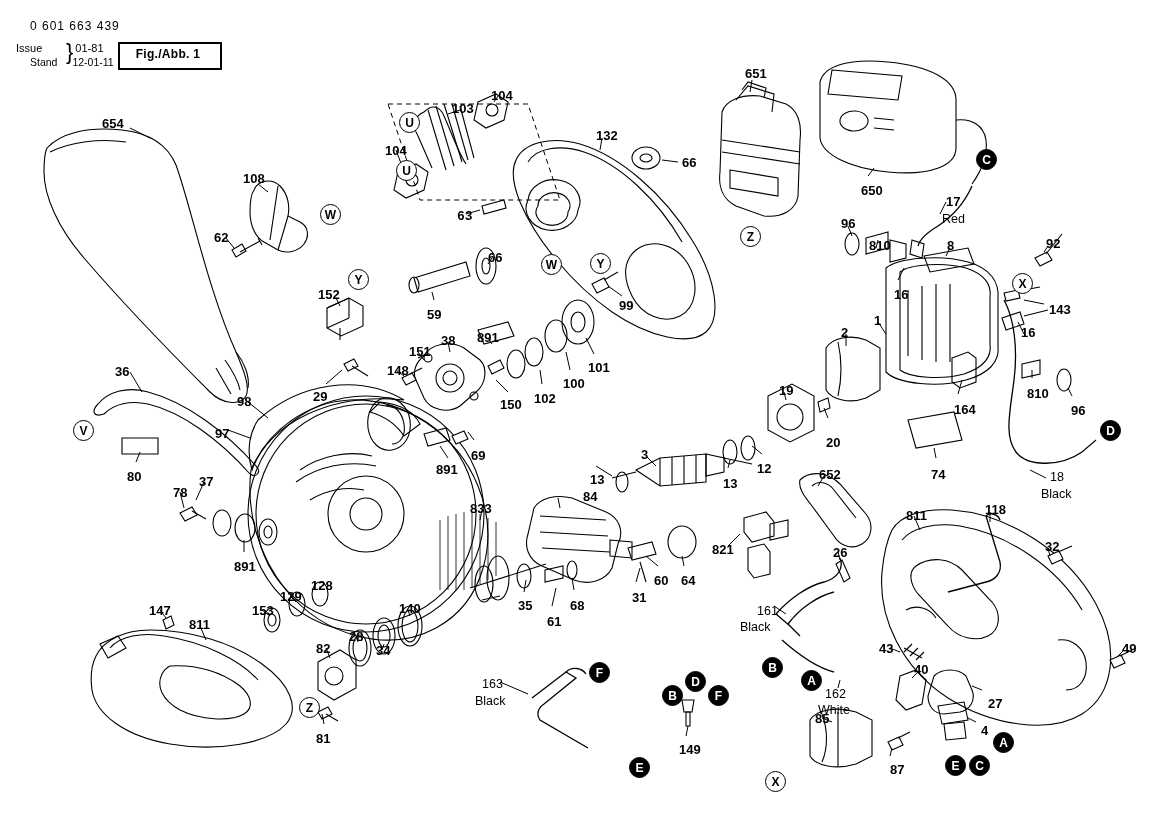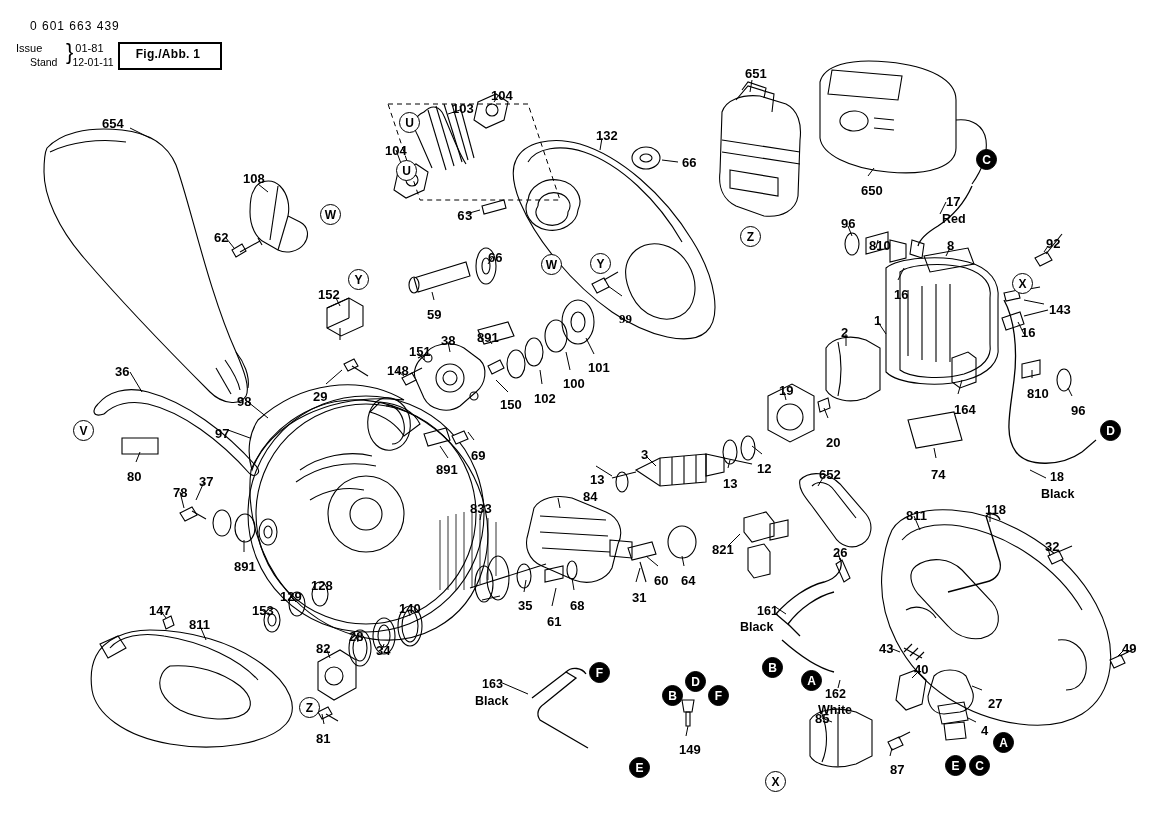--- a/index.html
+++ b/index.html
@@ -20,21 +20,21 @@
   #fig-box{
     position:absolute;left:118px;top:42px;width:100px;height:24px;
     border:2px solid #000;background:#fff;
   }
   #fig-label{
     position:absolute;left:118px;top:42px;width:100px;height:24px;
     display:flex;align-items:center;justify-content:center;
     font-size:12px;font-weight:bold;letter-spacing:.3px;
   }
   .lbl{position:absolute;font-size:13px;font-weight:bold;white-space:nowrap;}
-  .lbl2{position:absolute;font-size:12.5px;font-weight:bold;white-space:nowrap;line-height:14px;text-align:right;}
+  .lbl2{position:absolute;font-size:12.5px;font-weight:normal;white-space:nowrap;line-height:14px;text-align:right;}
   .circ{
     position:absolute;width:19px;height:19px;border:1.6px solid #000;border-radius:50%;
     display:flex;align-items:center;justify-content:center;
     font-size:12px;font-weight:bold;background:#fff;
   }
   .circ.filled{background:#000;color:#fff;border-color:#000;}
   #footer{
     position:absolute;right:18px;bottom:14px;font-size:10.5px;line-height:12.5px;text-align:left;
   }
   svg#art{position:absolute;left:0;top:0;width:1169px;height:826px;pointer-events:none;}
@@ -453,21 +453,21 @@
       <div class="lbl" style="left: 399px; top: 601px;">140</div>
       <div class="lbl" style="left: 316px; top: 731px;">81</div>
       <div class="lbl" style="left: 387px; top: 363px;">148</div>
       <div class="lbl" style="left: 409px; top: 344px;">151</div>
       <div class="lbl" style="left: 441px; top: 333px;">38</div>
       <div class="lbl" style="left: 477px; top: 330px;">891</div>
       <div class="lbl" style="left: 500px; top: 397px;">150</div>
       <div class="lbl" style="left: 534px; top: 391px;">102</div>
       <div class="lbl" style="left: 563px; top: 376px; text-align: right;">100</div>
       <div class="lbl" style="left: 588px; top: 360px;">101</div>
-      <div class="lbl" style="left: 619px; top: 311px; font-family: Liberation Serif, serif;">99</div>
+      <div class="lbl" style="left: 619px; top: 298px;">99</div>
       <div class="lbl" style="left: 436px; top: 462px;">891</div>
       <div class="lbl" style="left: 471px; top: 448px;">69</div>
       <div class="lbl" style="left: 470px; top: 501px;">833</div>
       <div class="lbl" style="left: 551px; top: 489px; margin-left: 32px;">84</div>
       <div class="lbl" style="left: 518px; top: 598px;">35</div>
       <div class="lbl" style="left: 547px; top: 614px;">61</div>
       <div class="lbl" style="left: 570px; top: 598px;">68</div>
       <div class="lbl" style="left: 632px; top: 590px;">31</div>
       <div class="lbl" style="left: 654px; top: 573px;">60</div>
       <div class="lbl" style="left: 681px; top: 573px;">64</div>

